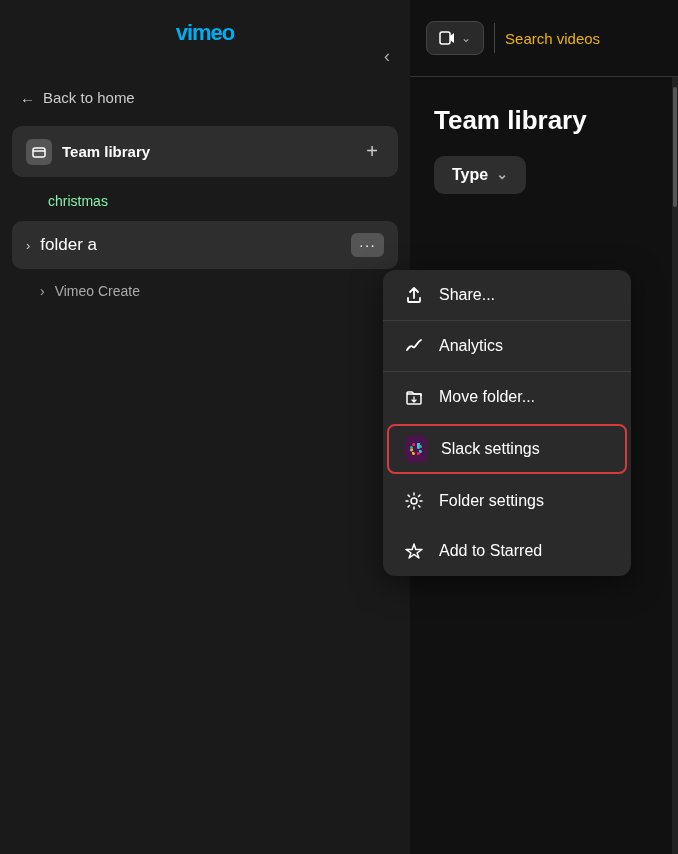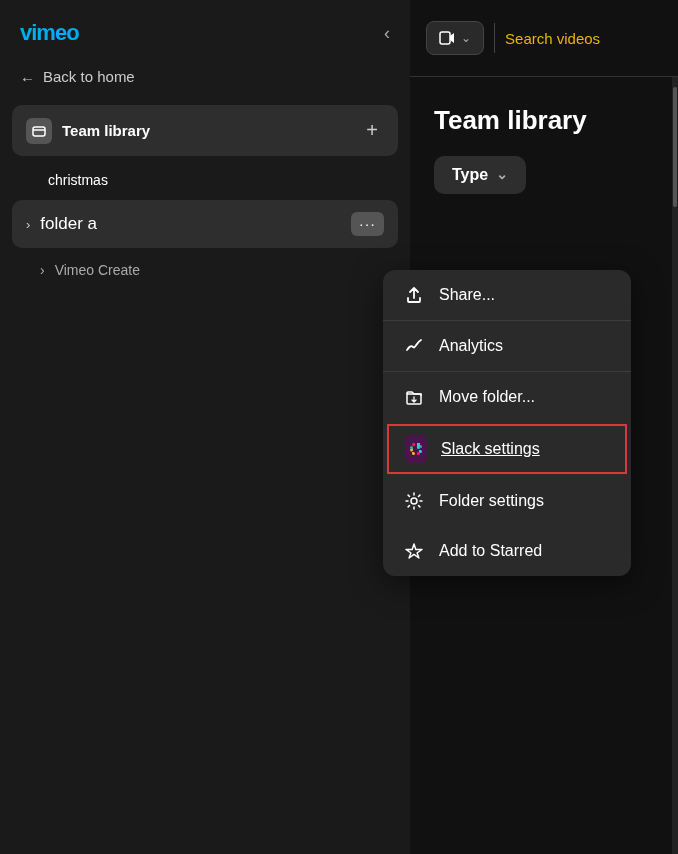--- a/index.html
+++ b/index.html
@@ -61,20 +61,21 @@
       flex: 1;
       color: #eab308;
       font-size: 15px;
     }
 
     
     .sidebar-header {
       padding: 20px 20px 10px 20px;
       display: flex;
       align-items: center;
+      flex-direction: column;
     }
 
     .vimeo-logo {
       font-size: 22px;
       font-weight: 700;
       color: #00adef;
       letter-spacing: -1px;
     }
 
     .collapse-btn {
@@ -128,21 +129,21 @@
       background: none;
       border: none;
       color: #ccc;
       font-size: 20px;
       cursor: pointer;
       padding: 2px 6px;
     }
 
     .christmas-item {
       padding: 8px 20px 8px 48px;
-      color: #ffffff;
+      color: #86efac;
       font-size: 14px;
       cursor: pointer;
     }
 
     .folder-item {
       margin: 4px 12px;
       background: #2e2e2e;
       border-radius: 10px;
       padding: 12px 14px;
       display: flex;
@@ -245,24 +246,23 @@
       width: 22px;
       height: 22px;
       display: flex;
       align-items: center;
       justify-content: center;
       flex-shrink: 0;
     }
 
     .slack-item {
       border: 2px solid #d63b3b;
-      border-radius: 0;
+      border-radius: 8px;
       margin: 2px 4px;
       padding: 12px 16px;
-      text-decoration: underline;
     }
 
     .slack-icon-bg {
       width: 28px;
       height: 28px;
       background: #4a154b;
       border-radius: 6px;
       display: flex;
       align-items: center;
       justify-content: center;

